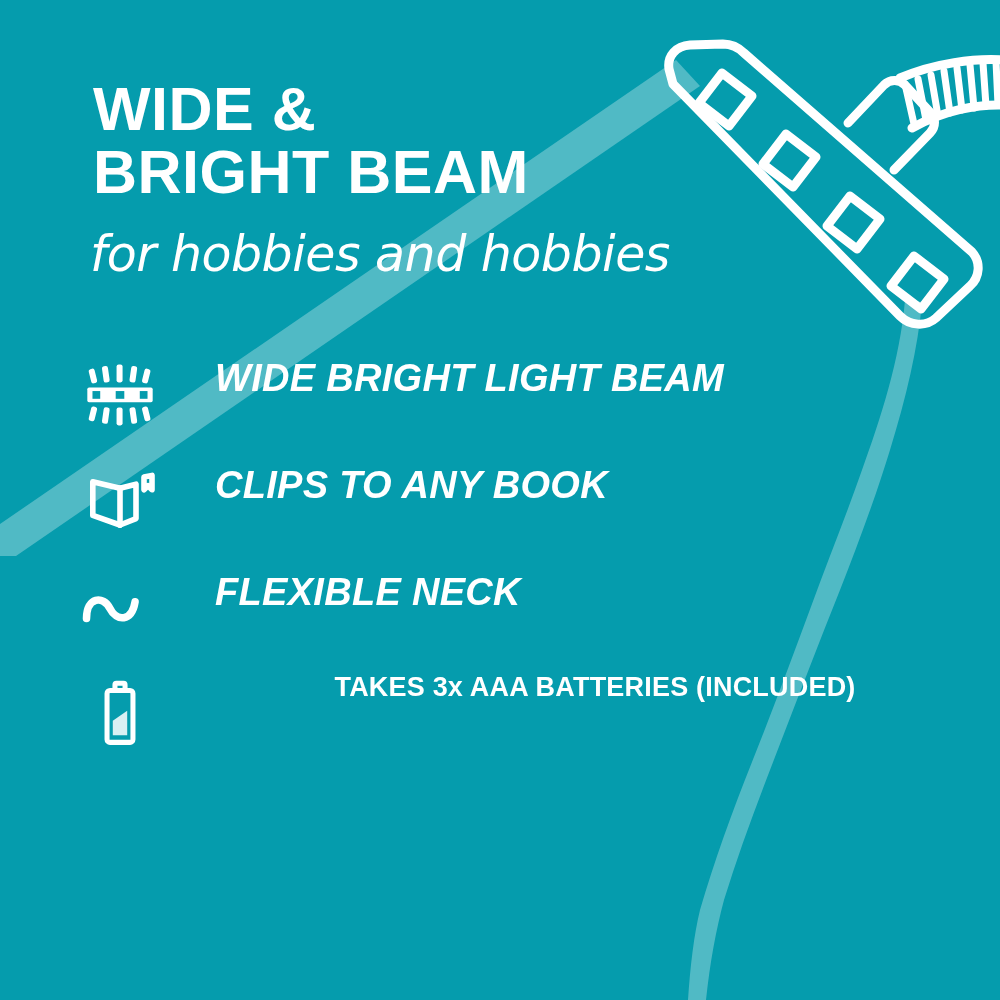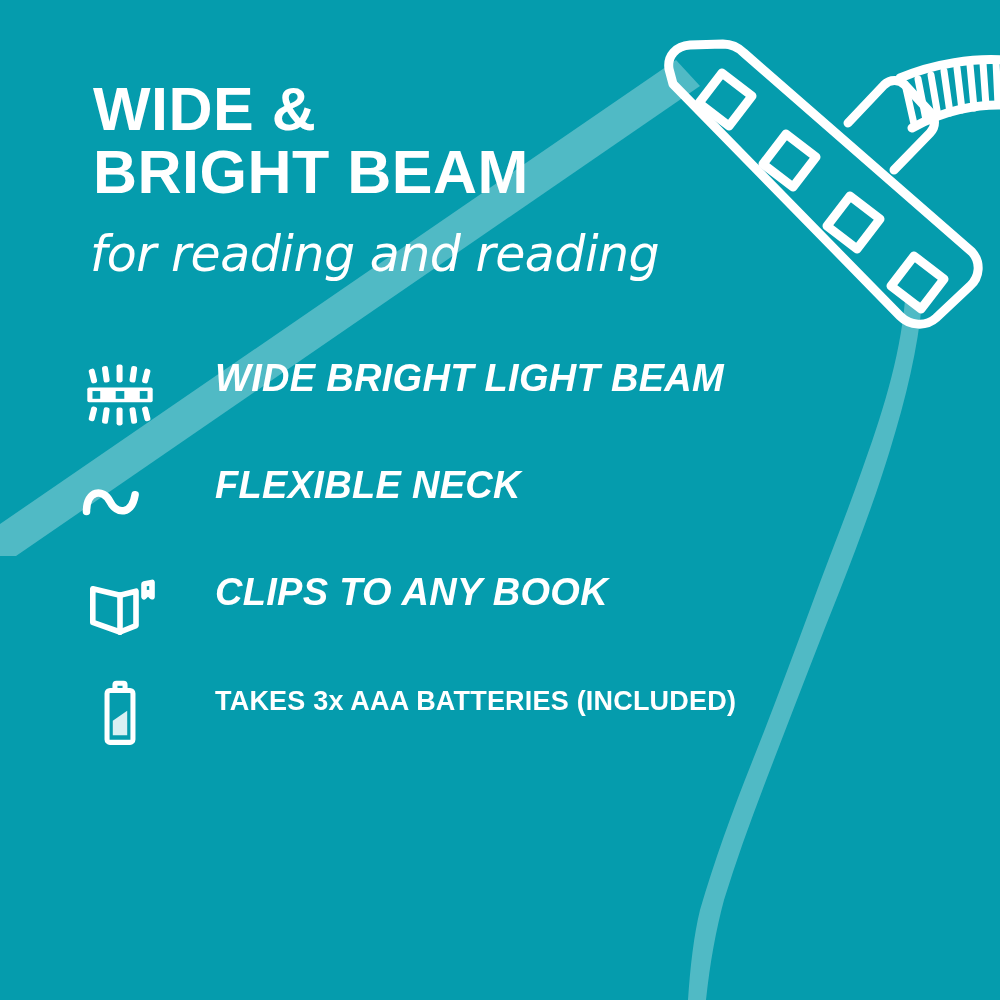--- a/index.html
+++ b/index.html
@@ -78,21 +78,22 @@
     white-space:nowrap;
     font-style:italic;
   }
   .f-sub{
     color:#ffffff;
     font-size:27px;
     font-weight:bold;
     line-height:32px;
     letter-spacing:0.2px;
     white-space:nowrap;
-    margin-top:16px;
+    margin-top:2px;
+    text-align:center;
   }
   .feature.tall .f-text{top:-8px;}
 </style>
 </head>
 <body>
 
 <div id="stage">
 
   <svg class="art beams" viewBox="0 0 1000 1000" width="1000" height="1000" xmlns="http://www.w3.org/2000/svg">
 
@@ -156,21 +157,21 @@
         <path d="M 914,256 L 944,279 L 921,309 L 891,286 Z"></path>
       </g>
     </g>
   </svg>
 
   <div class="content">
 
     <div class="headline">WIDE &amp;
 BRIGHT BEAM</div>
 
-    <div class="tagline">for reading and reading</div>
+    <div class="tagline">for hobbies and hobbies</div>
 
     <div class="features">
 
       <div class="feature">
         <div class="f-icon">
           <svg viewBox="0 0 100 80" width="86" height="69" xmlns="http://www.w3.org/2000/svg">
             <g fill="#ffffff">
               <rect x="12" y="32" width="76" height="17" rx="2"></rect>
               <g fill="#059cad">
                 <rect x="18" y="36" width="9" height="9"></rect>
@@ -194,45 +195,45 @@
             </g>
           </svg>
         </div>
         <div class="f-text">
           <div class="f-label">WIDE BRIGHT LIGHT BEAM</div>
         </div>
       </div>
 
       <div class="feature">
         <div class="f-icon">
-          <svg viewBox="0 0 100 80" width="84" height="67" xmlns="http://www.w3.org/2000/svg">
-            <path d="M 10,52 C 10,26 30,24 38,40 C 46,56 64,56 68,32" fill="none" stroke="#ffffff" stroke-width="9" stroke-linecap="round"></path>
-          </svg>
-        </div>
-        <div class="f-text">
-          <div class="f-label">FLEXIBLE NECK</div>
-        </div>
-      </div>
-
-      <div class="feature">
-        <div class="f-icon">
           <svg viewBox="0 0 100 80" width="80" height="64" xmlns="http://www.w3.org/2000/svg">
             <g fill="none" stroke="#ffffff" stroke-width="7" stroke-linejoin="round" stroke-linecap="round">
               <path d="M 50,24 L 50,70"></path>
               <path d="M 50,24 L 16,16 L 16,58 L 50,70"></path>
               <path d="M 50,24 L 70,19 L 70,62 L 50,70"></path>
               <path d="M 80,10 L 90,8 L 90,26 L 85,21 L 80,26 Z"></path>
             </g>
           </svg>
         </div>
         <div class="f-text">
           <div class="f-label">CLIPS TO ANY BOOK</div>
         </div>
       </div>
 
+      <div class="feature">
+        <div class="f-icon">
+          <svg viewBox="0 0 100 80" width="84" height="67" xmlns="http://www.w3.org/2000/svg">
+            <path d="M 10,52 C 10,26 30,24 38,40 C 46,56 64,56 68,32" fill="none" stroke="#ffffff" stroke-width="9" stroke-linecap="round"></path>
+          </svg>
+        </div>
+        <div class="f-text">
+          <div class="f-label">FLEXIBLE NECK</div>
+        </div>
+      </div>
+
 
       <div class="feature tall">
         <div class="f-icon">
           <svg viewBox="0 0 100 100" width="72" height="72" xmlns="http://www.w3.org/2000/svg">
             <g fill="none" stroke="#ffffff" stroke-width="7" stroke-linejoin="round">
               <rect x="32" y="16" width="36" height="72" rx="4"></rect>
               <rect x="43" y="6" width="14" height="10" rx="2"></rect>
             </g>
             <path d="M 40,78 L 40,58 L 60,44 L 60,78 Z" fill="#ffffff" opacity="0.85"></path>
           </svg>

